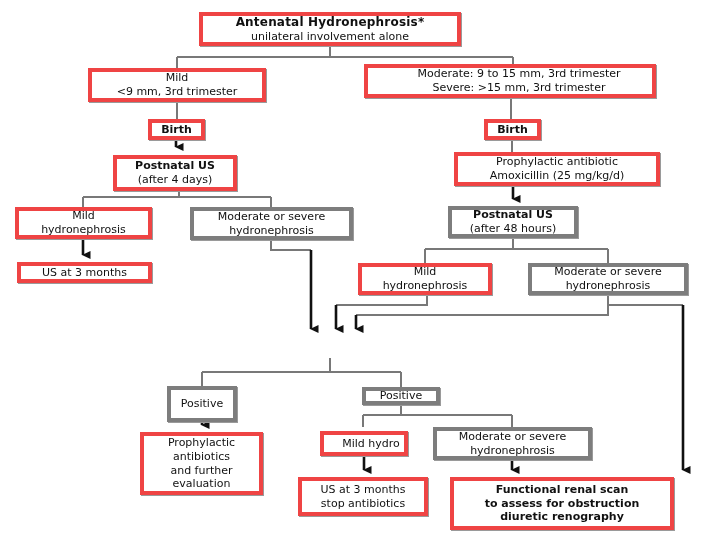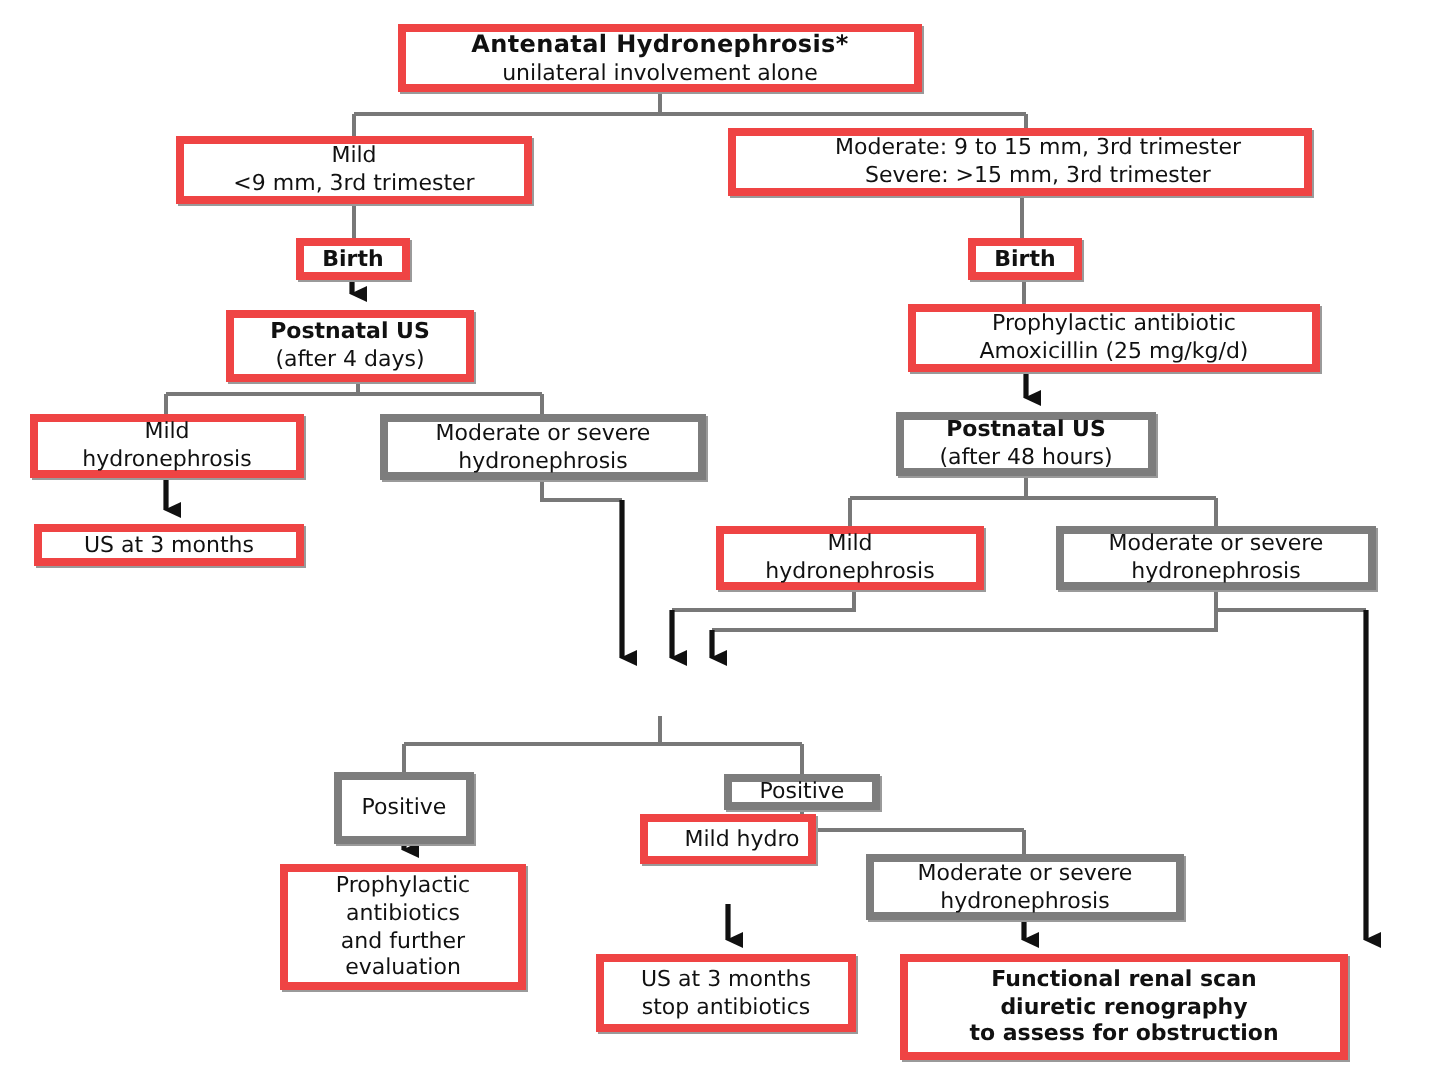--- a/index.html
+++ b/index.html
@@ -160,33 +160,33 @@
     <span class="ln">Positive</span>
   </div>
 
   <div class="node" style="left:140px;top:432px;width:123px;height:63px;">
     <span class="ln">Prophylactic</span>
     <span class="ln">antibiotics</span>
     <span class="ln">and further</span>
     <span class="ln">evaluation</span>
   </div>
 
-  <div class="node" style="left:320px;top:407px;width:88px;height:25px;padding-left:16px;">
+  <div class="node" style="left:320px;top:431px;width:88px;height:25px;padding-left:16px;">
     <span class="ln">Mild hydro</span>
   </div>
 
   <div class="node gray" style="left:433px;top:427px;width:159px;height:33px;">
     <span class="ln">Moderate or severe</span>
     <span class="ln">hydronephrosis</span>
   </div>
 
   <div class="node" style="left:298px;top:477px;width:130px;height:39px;">
     <span class="ln">US at 3 months</span>
     <span class="ln">stop antibiotics</span>
   </div>
 
   <div class="node" style="left:450px;top:477px;width:224px;height:53px;">
     <span class="ln b">Functional renal scan</span>
+    <span class="ln b">to assess for obstruction</span>
     <span class="ln b">diuretic renography</span>
-    <span class="ln b">to assess for obstruction</span>
   </div>
 
 </div>
 
 </body></html>

